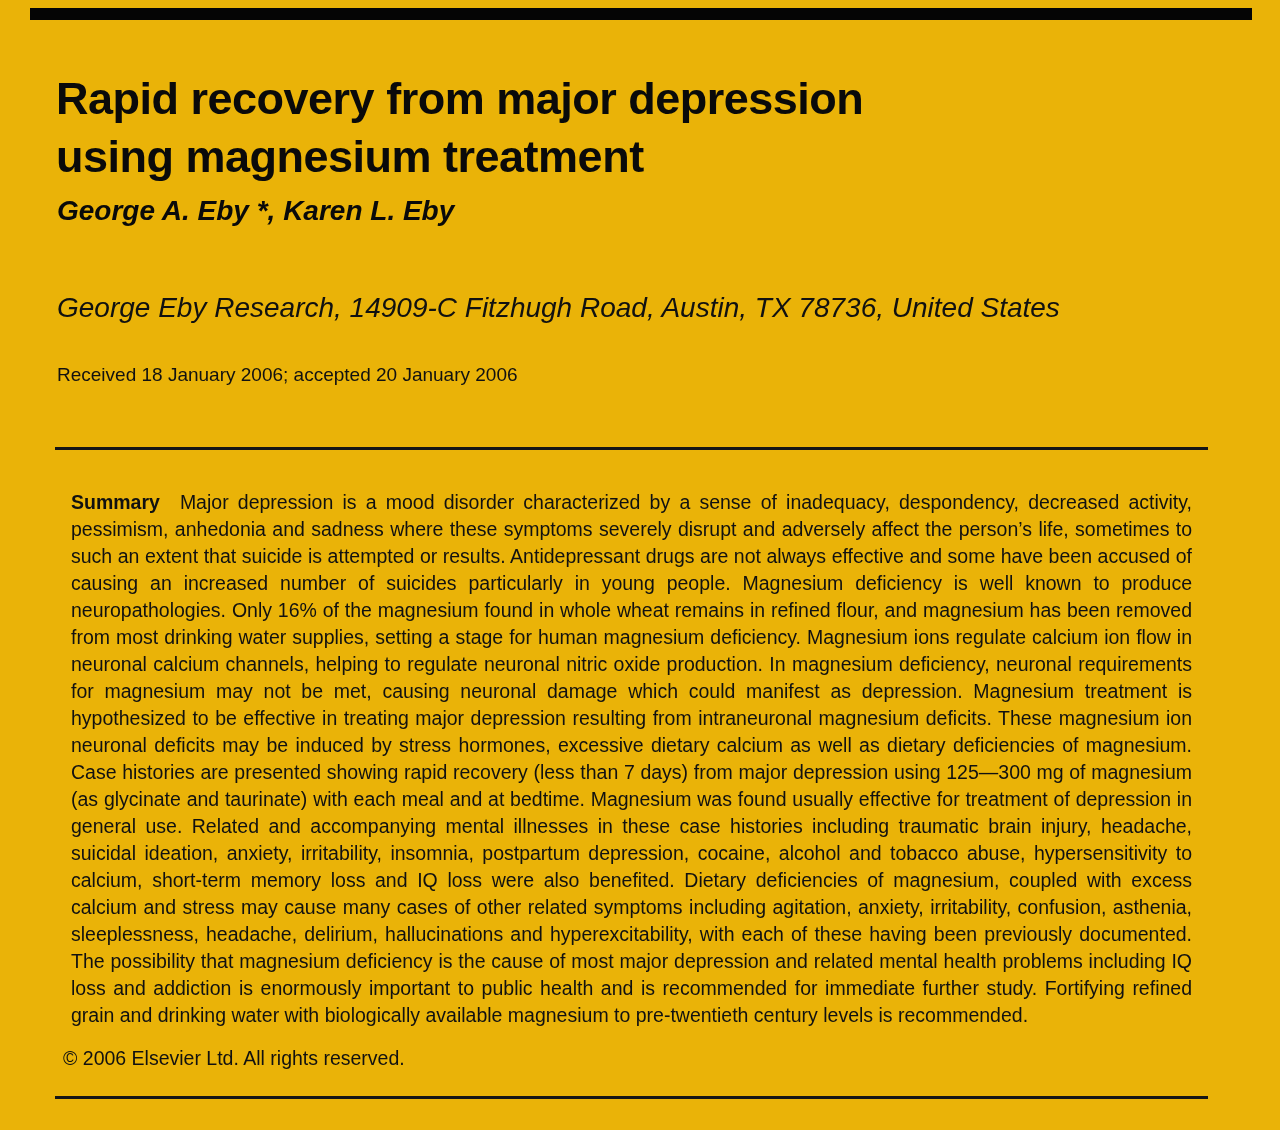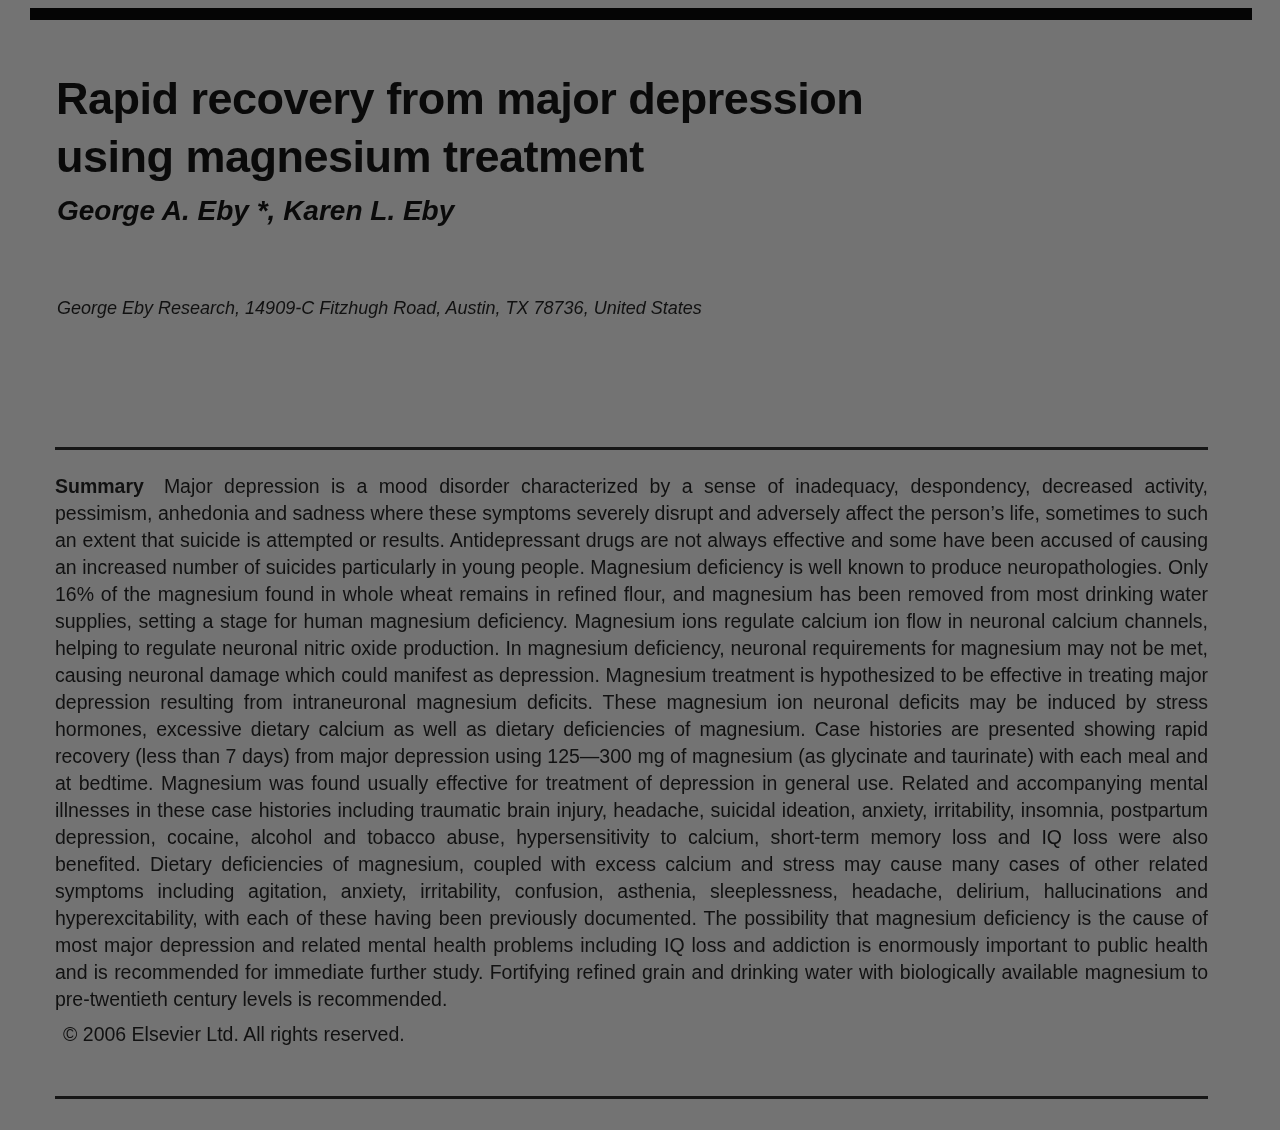--- a/index.html
+++ b/index.html
@@ -4,21 +4,21 @@
 <style>
   html, body {
     margin: 0;
     padding: 0;
     background: #ffffff;
   }
   .page {
     position: relative;
     width: 1280px;
     height: 1130px;
-    background: #737373;
+    background: #eab308;
     font-family: "Liberation Sans", "DejaVu Sans", sans-serif;
     color: #111111;
     overflow: hidden;
   }
   .top-bar {
     position: absolute;
     left: 30px;
     top: 8px;
     width: 1222px;
     height: 12px;
@@ -42,21 +42,21 @@
     font-size: 28px;
     line-height: 34px;
     font-weight: bold;
     color: #0a0a0a;
     font-style: italic;
   }
   .affiliation {
     position: absolute;
     left: 57px;
     top: 295px;
-    font-size: 18px;
+    font-size: 28px;
     line-height: 26px;
     font-style: italic;
     color: #111111;
   }
   .received {
     position: absolute;
     left: 57px;
     top: 363px;
     font-size: 19px;
     line-height: 24px;
@@ -74,21 +74,21 @@
   .abstract {
     position: absolute;
     left: 55px;
     top: 473px;
     width: 1153px;
     font-size: 19.5px;
     line-height: 27px;
     color: #111111;
   }
   .abstract-para {
-    margin: 0;
+    margin: 16px;
     text-align: justify;
   }
   .abstract-label {
     font-weight: bold;
     margin-right: 20px;
   }
   .copyright {
     margin: 8px;
     text-align: left;
   }
@@ -102,20 +102,21 @@
 
   <h1 class="title">
     <span>Rapid recovery from major depression</span><br>
     <span>using magnesium treatment</span>
   </h1>
 
   <div class="authors">George A. Eby *, Karen L. Eby</div>
 
   <div class="affiliation">George Eby Research, 14909-C Fitzhugh Road, Austin, TX 78736, United States</div>
 
+  <div class="received">Received 18 January 2006; accepted 20 January 2006</div>
 
   <div class="rule rule-mid"></div>
 
   <div class="abstract">
     <p class="abstract-para">
       <span class="abstract-label">Summary</span><span>Major depression is a mood disorder characterized by a sense of inadequacy, despondency, decreased activity, pessimism, anhedonia and sadness where these symptoms severely disrupt and adversely affect the person’s life, sometimes to such an extent that suicide is attempted or results. Antidepressant drugs are not always effective and some have been accused of causing an increased number of suicides particularly in young people. Magnesium deficiency is well known to produce neuropathologies. Only 16% of the magnesium found in whole wheat remains in refined flour, and magnesium has been removed from most drinking water supplies, setting a stage for human magnesium deficiency. Magnesium ions regulate calcium ion flow in neuronal calcium channels, helping to regulate neuronal nitric oxide production. In magnesium deficiency, neuronal requirements for magnesium may not be met, causing neuronal damage which could manifest as depression. Magnesium treatment is hypothesized to be effective in treating major depression resulting from intraneuronal magnesium deficits. These magnesium ion neuronal deficits may be induced by stress hormones, excessive dietary calcium as well as dietary deficiencies of magnesium. Case histories are presented showing rapid recovery (less than 7 days) from major depression using 125—300 mg of magnesium (as glycinate and taurinate) with each meal and at bedtime. Magnesium was found usually effective for treatment of depression in general use. Related and accompanying mental illnesses in these case histories including traumatic brain injury, headache, suicidal ideation, anxiety, irritability, insomnia, postpartum depression, cocaine, alcohol and tobacco abuse, hypersensitivity to calcium, short-term memory loss and IQ loss were also benefited. Dietary deficiencies of magnesium, coupled with excess calcium and stress may cause many cases of other related symptoms including agitation, anxiety, irritability, confusion, asthenia, sleeplessness, headache, delirium, hallucinations and hyperexcitability, with each of these having been previously documented. The possibility that magnesium deficiency is the cause of most major depression and related mental health problems including IQ loss and addiction is enormously important to public health and is recommended for immediate further study. Fortifying refined grain and drinking water with biologically available magnesium to pre-twentieth century levels is recommended.</span>
     </p>
     <p class="copyright">© 2006 Elsevier Ltd. All rights reserved.</p>
   </div>
 

